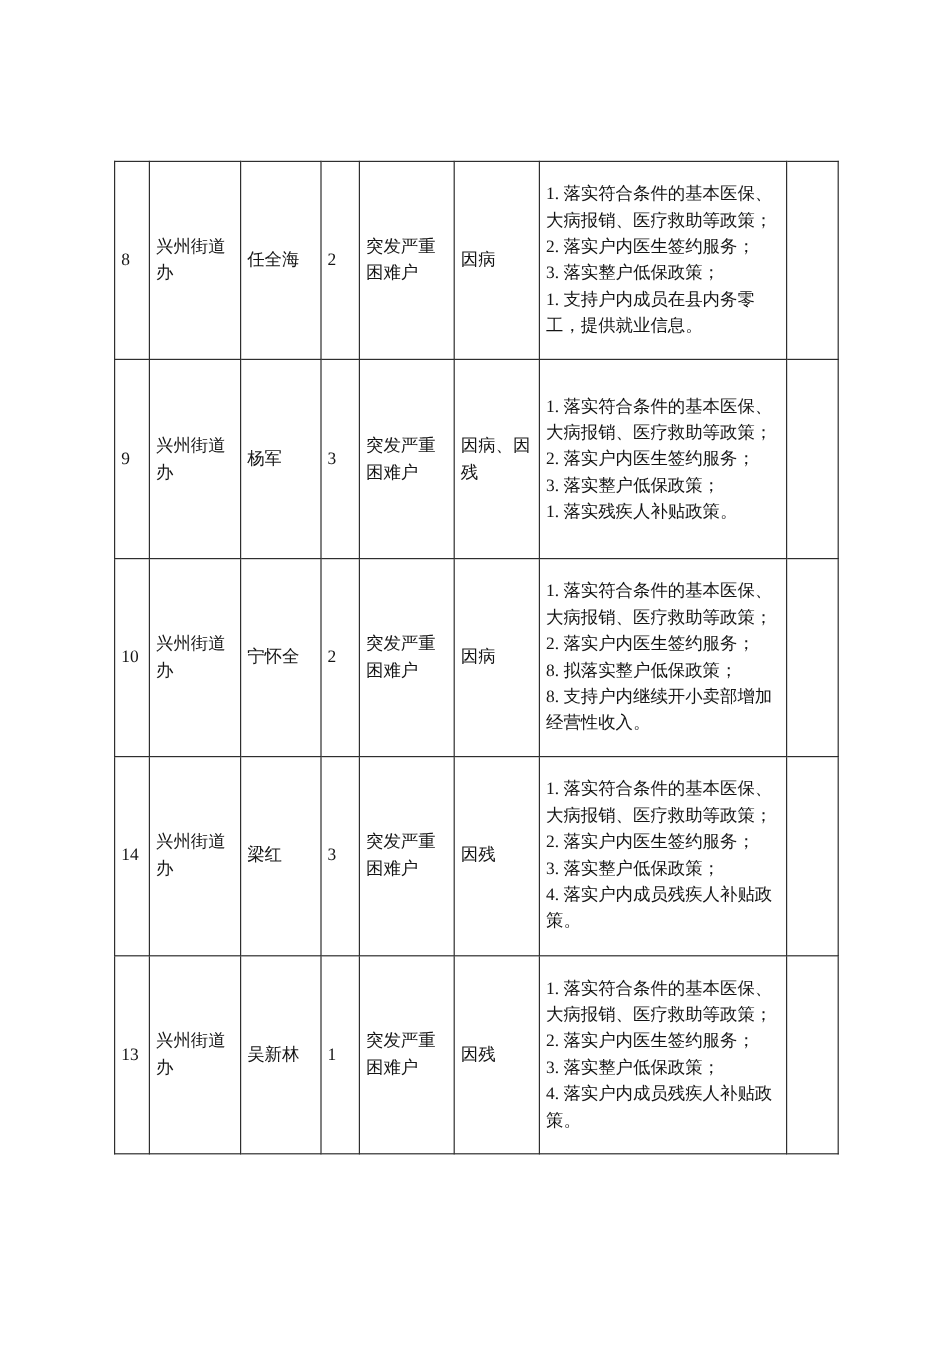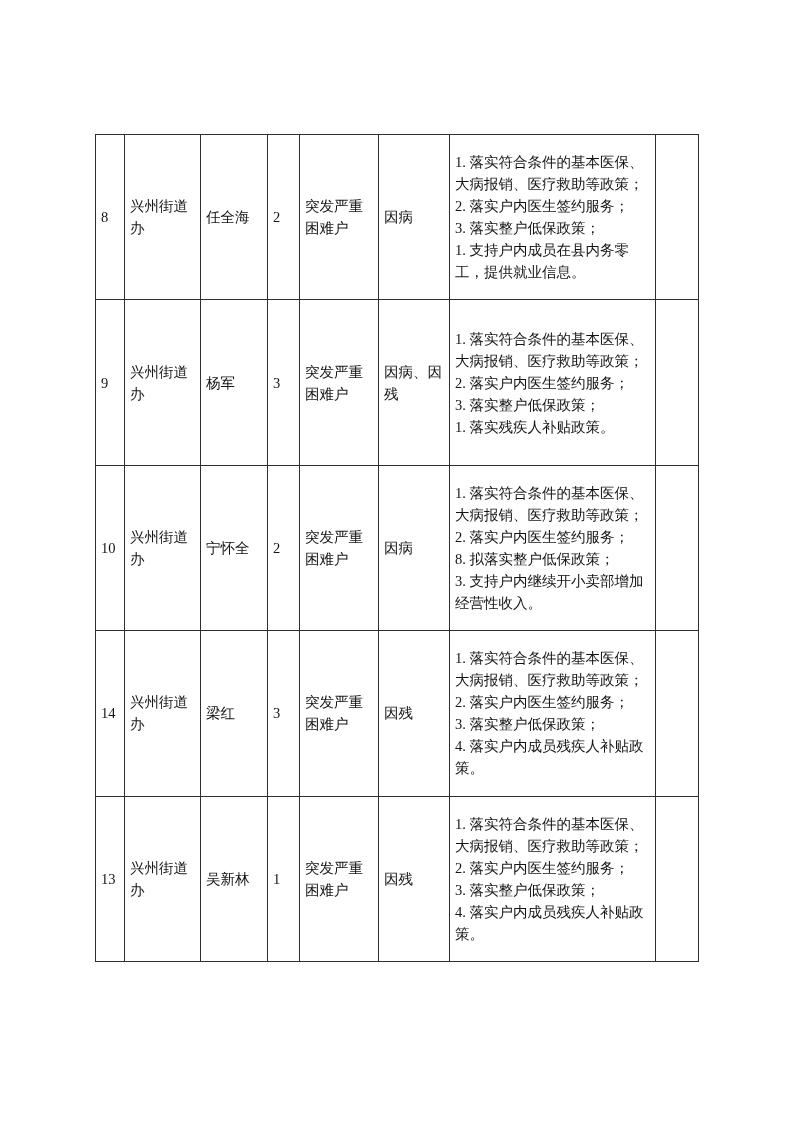--- a/index.html
+++ b/index.html
@@ -102,21 +102,21 @@
     <td class="c-index">10</td>
     <td class="c-office">兴州街道办</td>
     <td class="c-name">宁怀全</td>
     <td class="c-count">2</td>
     <td class="c-category">突发严重困难户</td>
     <td class="c-cause">因病</td>
     <td class="c-measures">
             <div class="measure-item">1. 落实符合条件的基本医保、大病报销、医疗救助等政策；</div>
             <div class="measure-item">2. 落实户内医生签约服务；</div>
             <div class="measure-item">8. 拟落实整户低保政策；</div>
-            <div class="measure-item">3. 支持户内继续开小卖部增加经营性收入。</div>
+            <div class="measure-item">8. 支持户内继续开小卖部增加经营性收入。</div>
           </td>
     <td class="c-empty"></td>
   </tr>
         <tr>
     <td class="c-index">14</td>
     <td class="c-office">兴州街道办</td>
     <td class="c-name">梁红</td>
     <td class="c-count">3</td>
     <td class="c-category">突发严重困难户</td>
     <td class="c-cause">因残</td>

